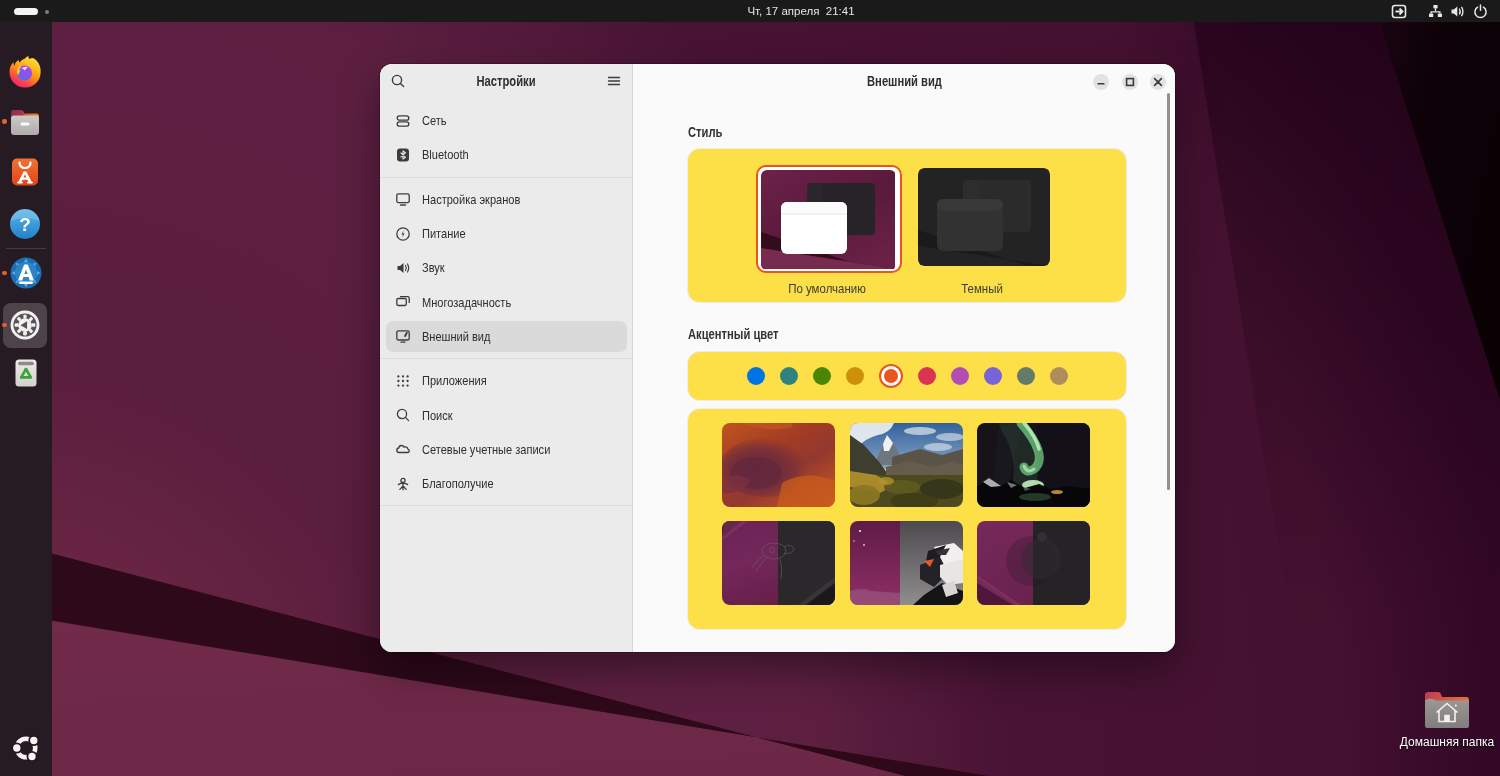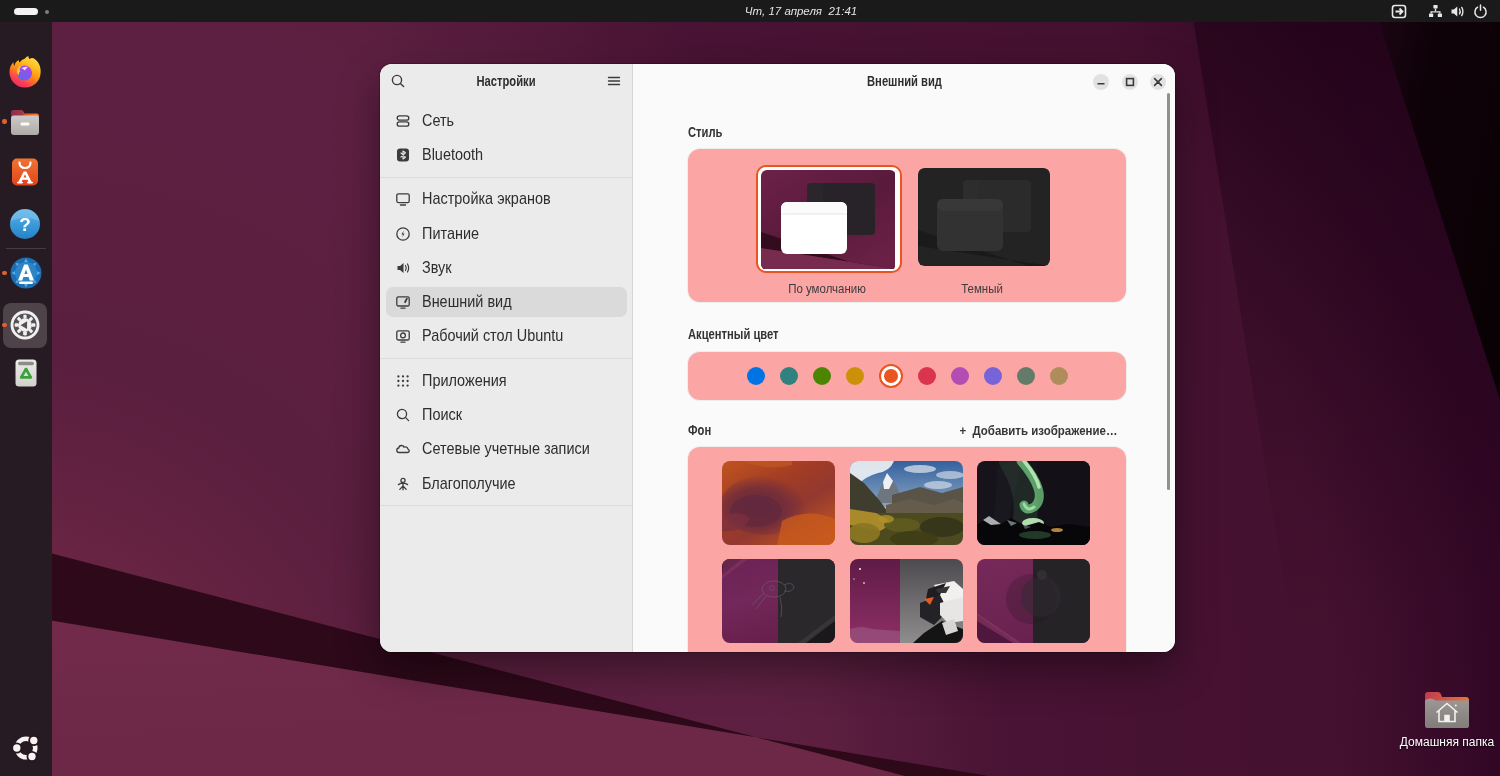--- a/index.html
+++ b/index.html
@@ -1,54 +1,54 @@
 <!DOCTYPE html>
 <html><head>
 <meta charset="utf-8">
 <style>
 * { margin:0; padding:0; box-sizing:border-box; }
 html,body { width:1500px; height:776px; overflow:hidden; font-family:"Liberation Sans", sans-serif; }
 #stage { position:relative; width:1500px; height:776px; overflow:hidden; background:#5d1f40; }
 #wall { position:absolute; left:0; top:0; }
 
-#topbar { position:absolute; left:0; top:0; width:1500px; height:22px; background:#1a1a1a; z-index:30;font-style:italic; }
+#topbar { position:absolute; left:0; top:0; width:1500px; height:22px; background:#1a1a1a; z-index:30; }
 #pill { position:absolute; left:14px; top:8px; width:24px; height:7px; border-radius:4px; background:#f4f2f2; }
 #pilldot { position:absolute; left:45px; top:9.5px; width:4px; height:4px; border-radius:50%; background:#7c7c7c; }
 #clock { position:absolute; left:51px; top:0; width:1500px; height:22px; text-align:center; line-height:22px; color:#e6e4e4; font-size:11.5px; }
 #tray { position:absolute; right:12px; top:0; height:22px; display:flex; align-items:center; gap:7px; }
 #tray svg:first-child { margin-right:14px; }
 
 #dock { position:absolute; left:0; top:22px; width:52px; height:754px; background:#261b22; z-index:20; }
 .dicon { position:absolute; z-index:2; }
 .ddot { position:absolute; left:2px; width:4.5px; height:4.5px; border-radius:50%; background:#e4602c; z-index:3; }
 #dsel { position:absolute; left:2.5px; top:280.5px; width:44px; height:45.5px; background:#4e4349; border-radius:8px; }
 
 #win { position:absolute; left:380px; top:64px; width:795px; height:588px; border-radius:12px; overflow:hidden; background:#fafafa; box-shadow:0 0 0 1px rgba(0,0,0,0.22), 0 16px 42px rgba(0,0,0,0.42); z-index:10; }
 #sidebar { position:absolute; left:0; top:0; width:253px; height:588px; background:#ebebeb; border-right:1px solid #d6d6d6; }
 #sbhead { position:relative; height:35px; }
 #sbtitle { position:absolute; width:100%; text-align:center; top:9px; font-size:14px; font-weight:bold; color:#2f2f2f; transform:scaleX(0.8); }
 #sbsearch { position:absolute; left:10px; top:9px; }
 #sbmenu { position:absolute; right:10px; top:9px; }
 #sblist { position:absolute; left:0; top:39.5px; width:253px; }
-.row { height:34.3px; display:flex; align-items:center; padding-left:15px; color:#2d2d2d; font-size:17px; }
+.row { height:34.3px; display:flex; align-items:center; padding-left:15px; color:#2d2d2d; font-size:13px; }
 .row svg { margin-right:11px; flex:none; }
 .row span { display:inline-block; transform:scaleX(0.85); transform-origin:0 50%; white-space:nowrap; }
 .row.sel { position:relative; margin:0 6px; padding-left:9px; }
 .row.sel > * { position:relative; z-index:1; }
 .row.sel::before { content:""; position:absolute; left:0; right:0; top:2px; bottom:2px; background:#dadada; border-radius:7px; z-index:0; }
 .sep { border-top:1px solid #dcdcdc; margin:4.5px 0; }
 
 #content { position:absolute; left:254px; top:0; width:541px; height:588px; background:#fafafa; }
 #cthead { position:relative; height:35px; }
 #cttitle { position:absolute; width:100%; text-align:center; top:9px; font-size:14px; font-weight:bold; color:#2f2f2f; transform:scaleX(0.8); }
 .wbtn { position:absolute; top:10px; width:16px; height:16px; border-radius:50%; background:#e4e2e1; }
 .wbtn svg { position:absolute; left:0; top:0; }
 #page { position:absolute; left:54px; top:35px; width:438px; }
 .h { font-size:14px; font-weight:bold; color:#333; transform:scaleX(0.8); transform-origin:0 50%; }
-.card { background:#fca5a5; border-radius:12px; box-shadow:0 0 0 1px #ededec;text-decoration:underline; }
+.card { background:#fde047; border-radius:12px; box-shadow:0 0 0 1px #ededec;text-decoration:underline; }
 #stylecard { margin-top:9px; height:153px; position:relative; }
 #thumbsel { position:absolute; left:68px; top:16px; width:146px; height:108px; border:2.5px solid #e9541f; border-radius:10px; padding:3px; background:#fff; }
 #thumbdef { width:135px; height:99.5px; border-radius:6px; overflow:hidden; }
 #thumbdark { position:absolute; left:230px; top:19px; width:132px; height:98px; border-radius:6px; overflow:hidden; }
 .tlabel { position:absolute; top:132px; width:140px; text-align:center; font-size:13.5px; color:#3c3c3c; transform:scaleX(0.85); }
 #accentcard { margin-top:10px; height:48px; display:flex; align-items:center; justify-content:center; gap:15px; }
 .dot { width:18px; height:18px; border-radius:50%; }
 .dotsel { width:24px; height:24px; border-radius:50%; border:2.5px solid #e9541f; display:flex; align-items:center; justify-content:center; background:#fff; }
 .dotsel .in { width:14px; height:14px; border-radius:50%; background:#e9541f; }
 #bgcard { margin-top:9px; height:220px; padding:14px 0 0 34px; }
@@ -311,35 +311,34 @@
             </svg>
             <span>Питание</span>
           </div>
         <div class="row">
             <svg width="16" height="16" viewBox="0 0 16 16">
               <path d="M2.5 6 L5 6 L8.5 3 L8.5 13 L5 10 L2.5 10 Z" fill="#3c3c3c"></path>
               <path d="M10.5 5.5 Q12 8 10.5 10.5 M12.5 4 Q14.8 8 12.5 12" fill="none" stroke="#3c3c3c" stroke-width="1.2" stroke-linecap="round"></path>
             </svg>
             <span>Звук</span>
           </div>
+        <div class="row">
+            <svg width="16" height="16" viewBox="0 0 16 16" fill="none" stroke="#3c3c3c" stroke-width="1.3">
+              <rect x="1.8" y="4.5" width="9.5" height="7" rx="1.4"></rect>
+              <path d="M5 2.6 L12.8 2.6 Q14.2 2.6 14.2 4 L14.2 9"></path>
+            </svg>
+            <span>Многозадачность</span>
+          </div>
         <div class="row sel">
             <svg width="16" height="16" viewBox="0 0 16 16" fill="none" stroke="#3c3c3c" stroke-width="1.3">
               <rect x="1.8" y="2.8" width="12.4" height="9.2" rx="1.6"></rect>
               <line x1="6" y1="14.2" x2="10" y2="14.2" stroke-linecap="round"></line>
               <path d="M10.5 9.2 L13 4.6 L11.4 3.8 L8.9 8.3 Z" fill="#3c3c3c" stroke="none"></path>
             </svg>
             <span>Внешний вид</span>
-          </div>
-        <div class="row">
-            <svg width="16" height="16" viewBox="0 0 16 16" fill="none" stroke="#3c3c3c" stroke-width="1.3">
-              <rect x="1.8" y="2.8" width="12.4" height="9.2" rx="1.6"></rect>
-              <circle cx="8" cy="7.4" r="2.4"></circle>
-              <line x1="6" y1="14.2" x2="10" y2="14.2" stroke-linecap="round"></line>
-            </svg>
-            <span>Рабочий стол Ubuntu</span>
           </div>
         <div class="sep"></div>
         <div class="row">
             <svg width="16" height="16" viewBox="0 0 16 16" fill="#3c3c3c">
               <g>
                 <circle cx="3.4" cy="3.4" r="1.15"></circle>
                 <circle cx="8" cy="3.4" r="1.15"></circle>
                 <circle cx="12.6" cy="3.4" r="1.15"></circle>
                 <circle cx="3.4" cy="8" r="1.15"></circle>
                 <circle cx="8" cy="8" r="1.15"></circle>
@@ -437,24 +436,20 @@
           <div class="dot" style="background:#4b8501;"></div>
           <div class="dot" style="background:#cc9109;"></div>
           <div class="dotsel">
               <div class="in"></div>
             </div>
           <div class="dot" style="background:#da3450;"></div>
           <div class="dot" style="background:#b34cb3;"></div>
           <div class="dot" style="background:#7764d8;"></div>
           <div class="dot" style="background:#657b69;"></div>
           <div class="dot" style="background:#ae8c5c;"></div>
-        </div>
-        <div style="margin-top:22px; display:flex; justify-content:space-between; align-items:center;">
-          <div class="h">Фон</div>
-          <div style="font-size:13.5px; color:#363636; font-weight:bold; transform:scaleX(0.85); transform-origin:100% 50%; padding-right:10px;">+&nbsp; Добавить изображение…</div>
         </div>
         <div class="card" id="bgcard">
           <div class="trow" id="trow1">
             <div class="thumb"><svg width="113" height="84" viewBox="0 0 113 84">
               <defs>
                 <linearGradient id="w1g" x1="0.1" y1="0" x2="0.9" y2="1">
                   <stop offset="0" stop-color="#bc5120"></stop>
                       <stop offset="0.35" stop-color="#a23c24"></stop>
                       <stop offset="0.6" stop-color="#933830"></stop>
                       <stop offset="1" stop-color="#c65a1e"></stop>

